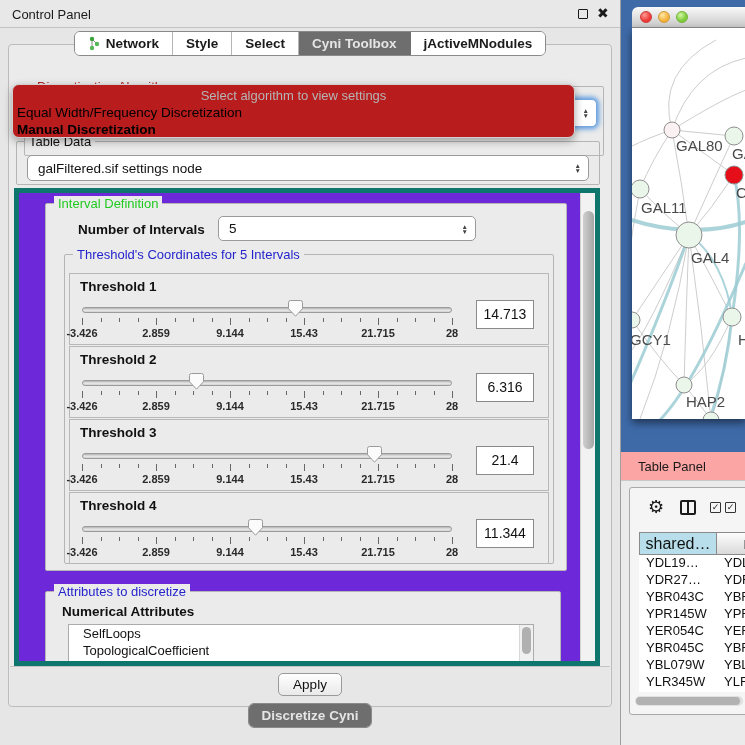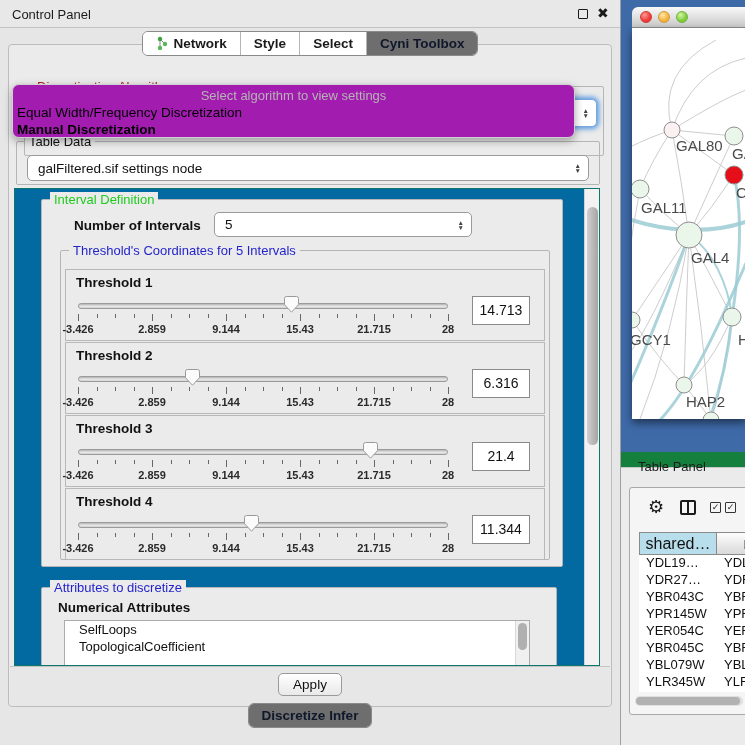--- a/index.html
+++ b/index.html
@@ -15,47 +15,47 @@
   .cp-header{position:absolute;left:0;top:0;width:620px;height:28px;background:#e8e8e8;border-bottom:1px solid #c2c2c2;}
   .cp-title{position:absolute;left:12px;top:7px;font-size:13px;color:#1a1a1a;}
   .float-icon{position:absolute;left:578px;top:9px;width:10px;height:10px;border:1.5px solid #1a1a1a;border-radius:1px;}
   .close-icon{position:absolute;left:597px;top:5px;font-size:14px;font-weight:bold;color:#1a1a1a;}
 
   
   .tab-bar{position:absolute;top:31px;left:0;width:620px;display:flex;justify-content:center;z-index:5;}
   .tab-group{display:flex;border:1px solid #8a8a8a;border-radius:6px;overflow:hidden;background:#fff;height:25px;}
   .tab{display:flex;align-items:center;gap:5px;padding:0 13px;font-size:13.5px;font-weight:600;color:#1a1a1a;background:#fff;border-right:1px solid #b5b5b5;}
   .tab:last-child{border-right:none;}
-  .tab.selected{background:var(--seltab);color:#0f172a;border-right-color:var(--seltab);}
+  .tab.selected{background:var(--seltab);color:#e5e5e5;border-right-color:var(--seltab);}
 
   
   .outer-panel{position:absolute;left:8px;top:44px;width:604px;height:663px;background:#ebebeb;border:1px solid #bcbcbc;border-radius:4px;}
 
   .groupbox{position:absolute;border:1px solid #b5b5b5;border-radius:2px;}
   .groupbox > .gtitle{position:absolute;top:-8px;left:8px;background:#ebebeb;padding:0 4px;font-size:13px;white-space:nowrap;}
 
   
   .disc-group{left:16px;top:86px;width:580px;height:70px;}
   .disc-group .gtitle{color:var(--title-red);}
   .combo{position:absolute;background:#fff;border:1px solid #9a9a9a;border-radius:5px;display:flex;align-items:center;padding:0 26px 0 10px;font-size:13.5px;color:#111;}
   .combo .stepper{position:absolute;right:7px;top:50%;transform:translateY(-50%);display:flex;flex-direction:column;font-size:6.5px;line-height:5px;color:#444;}
   .disc-combo{left:10px;top:12px;width:562px;height:28px;box-shadow:0 0 5px 2px rgba(64,140,225,.85);border-color:#7aa7d9;}
 
   
   .td-group{left:16px;top:140px;width:580px;height:44px;}
   .td-combo{left:10px;top:13px;width:562px;height:26px;}
 
   
-  .popup{position:absolute;left:12px;top:84px;width:563px;height:54px;background:#a21caf;border:1px solid #d0d0d0;border-radius:7px;box-shadow:0 3px 9px rgba(0,0,0,.35);z-index:30;padding-top:2px;}
+  .popup{position:absolute;left:12px;top:84px;width:563px;height:54px;background:#b91c1c;border:1px solid #d0d0d0;border-radius:7px;box-shadow:0 3px 9px rgba(0,0,0,.35);z-index:30;padding-top:2px;}
   .popup .ph{text-align:center;color:#b5b5b5;font-size:13px;line-height:17px;}
   .popup .opt{padding-left:4px;font-size:13.5px;line-height:17px;color:#000;}
   .popup .opt.hl{font-weight:bold;}
 
   
-  .scroll-area{position:absolute;left:14px;top:188px;width:586px;height:478px;overflow:hidden;background:#0369a1;border:1px solid #0f766e;}
+  .scroll-area{position:absolute;left:14px;top:188px;width:586px;height:478px;overflow:hidden;background:#6d28d9;border:5px solid #0f766e;}
   .vscroll{position:absolute;right:0;top:0;width:15px;height:100%;background:#f2f2f2;border-left:1px solid #d2d2d2;}
   .vscroll .thumb{position:absolute;left:1.5px;top:18px;width:11px;height:238px;border-radius:6px;background:linear-gradient(90deg,#cfcfcf,#a5a5a5);}
 
   .interval-group{left:26px;top:10px;width:522px;height:368px;background:#ebebeb;}
   .interval-group > .gtitle{color:var(--title-green);}
   .noi-label{position:absolute;left:32px;top:18px;font-weight:bold;font-size:13.5px;}
   .noi-combo{left:172px;top:12px;width:258px;height:25px;}
 
   .thr-outer{left:18px;top:50px;width:490px;height:310px;}
   .thr-outer > .gtitle{color:var(--title-blue);}
@@ -92,21 +92,21 @@
   .right-col{position:absolute;left:620px;top:0;width:125px;height:745px;background:#ebebeb;border-left:1px solid #9f9f9f;}
   .net-frame{position:absolute;left:0;top:0;width:125px;height:452px;background:var(--frame-blue);}
   .net-titlebar{position:absolute;left:11px;top:7px;width:114px;height:21px;background:linear-gradient(#f9f9f9,#c9c9c9);border-bottom:1px solid #8e8e8e;border-radius:6px 0 0 0;}
   .light{position:absolute;top:4px;width:12px;height:12px;border-radius:50%;}
   .light.red{left:8px;background:radial-gradient(circle at 35% 30%,#ff9a94,#ee3b38 60%);border:1px solid #ce3a36;}
   .light.yellow{left:26px;background:radial-gradient(circle at 35% 30%,#ffe9a8,#f5b33e 60%);border:1px solid #cf9a34;}
   .light.green{left:44px;background:radial-gradient(circle at 35% 30%,#d4f7a5,#7fcc3d 60%);border:1px solid #74b23a;}
   .net-canvas{position:absolute;left:11px;top:28px;width:114px;height:391px;background:#fff;overflow:hidden;box-shadow:0 4px 8px rgba(0,0,0,.5);}
   .net-canvas svg text{font-family:"Liberation Sans","DejaVu Sans",sans-serif;font-size:15px;fill:#4a4a4a;}
 
-  .tp-header{position:absolute;left:0;top:452px;width:125px;height:16px;background:#15803d;border-bottom:1px solid #c8c8c8;text-align:center;}
+  .tp-header{position:absolute;left:0;top:452px;width:125px;height:29px;background:#fca5a5;border-bottom:1px solid #c8c8c8;text-align:center;}
   .tp-title{position:absolute;left:17px;top:7px;font-size:13px;color:#1a1a1a;}
   .tp-body{position:absolute;left:0;top:481px;width:125px;height:264px;background:#ebebeb;}
   .table-container{position:absolute;left:8px;top:6px;width:120px;height:228px;background:#f5f5f5;border:1px solid #a8a8a8;border-radius:3px;overflow:hidden;}
   .tp-toolbar{position:absolute;left:0;top:0;width:100%;height:40px;}
   .gear-i{position:absolute;left:18px;top:8px;font-size:18px;color:#1a1a1a;}
   .split-i{position:absolute;left:50px;top:12px;width:16px;height:15px;border:2px solid #1a1a1a;border-radius:2px;}
   .split-i:before{content:"";position:absolute;left:5px;top:0;width:2px;height:11px;background:#1a1a1a;}
   .cb-i{position:absolute;top:14px;width:11px;height:11px;border:1.5px solid #333;border-radius:1px;font-size:9px;line-height:9px;text-align:center;color:#222;}
   .tbl{position:absolute;left:9px;top:44px;width:150px;height:160px;overflow:hidden;background:#fff;}
   .tbl-hrow{display:flex;height:23px;}
@@ -142,20 +142,23 @@
         <span>Network</span>
       </div>
       <div class="tab">
         <span>Style</span>
       </div>
       <div class="tab">
         <span>Select</span>
       </div>
       <div class="tab selected">
         <span>Cyni Toolbox</span>
+      </div>
+      <div class="tab">
+        <span>jActiveMNodules</span>
       </div>
     </div>
 </div>
 
 <div class="outer-panel"></div>
 
 <div class="groupbox disc-group" style="left:24px;top:86px;">
   <span class="gtitle">Discretization Algorithm</span>
   <div class="combo disc-combo">
     <span class="stepper">▲<span>▼</span></span>
@@ -375,21 +378,21 @@
     </div>
 </div>
 
 <div class="apply-strip">
   <div class="apply-btn">Apply</div>
 </div>
 
 <div class="bottom-tabbar">
   <div class="tab-group">
       <div class="tab selected">
-        <span>Discretize Infer</span>
+        <span>Discretize Cyni</span>
       </div>
     </div>
 </div>
 
 <div class="right-col">
   <div class="net-frame">
     <div class="net-titlebar">
       <span class="light red"></span>
       <span class="light yellow"></span>
       <span class="light green"></span>

